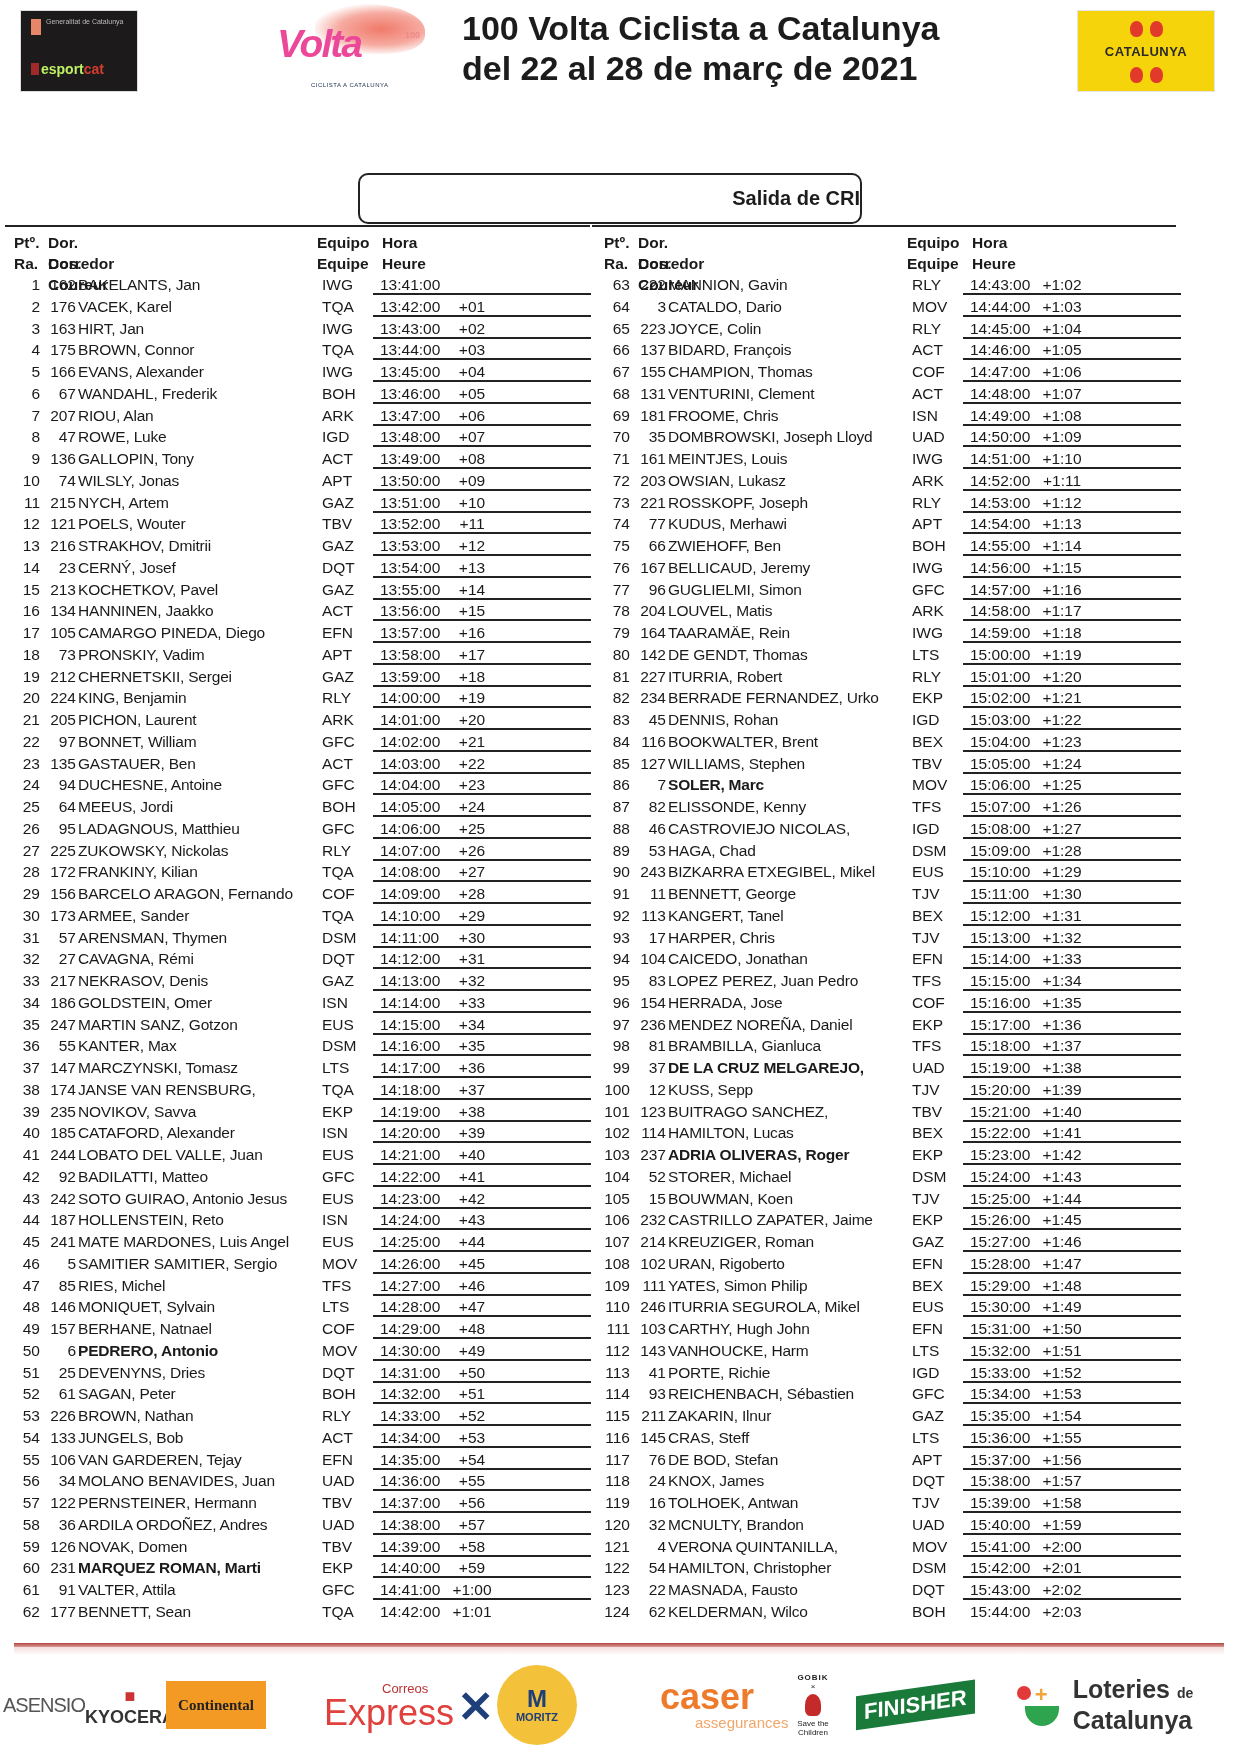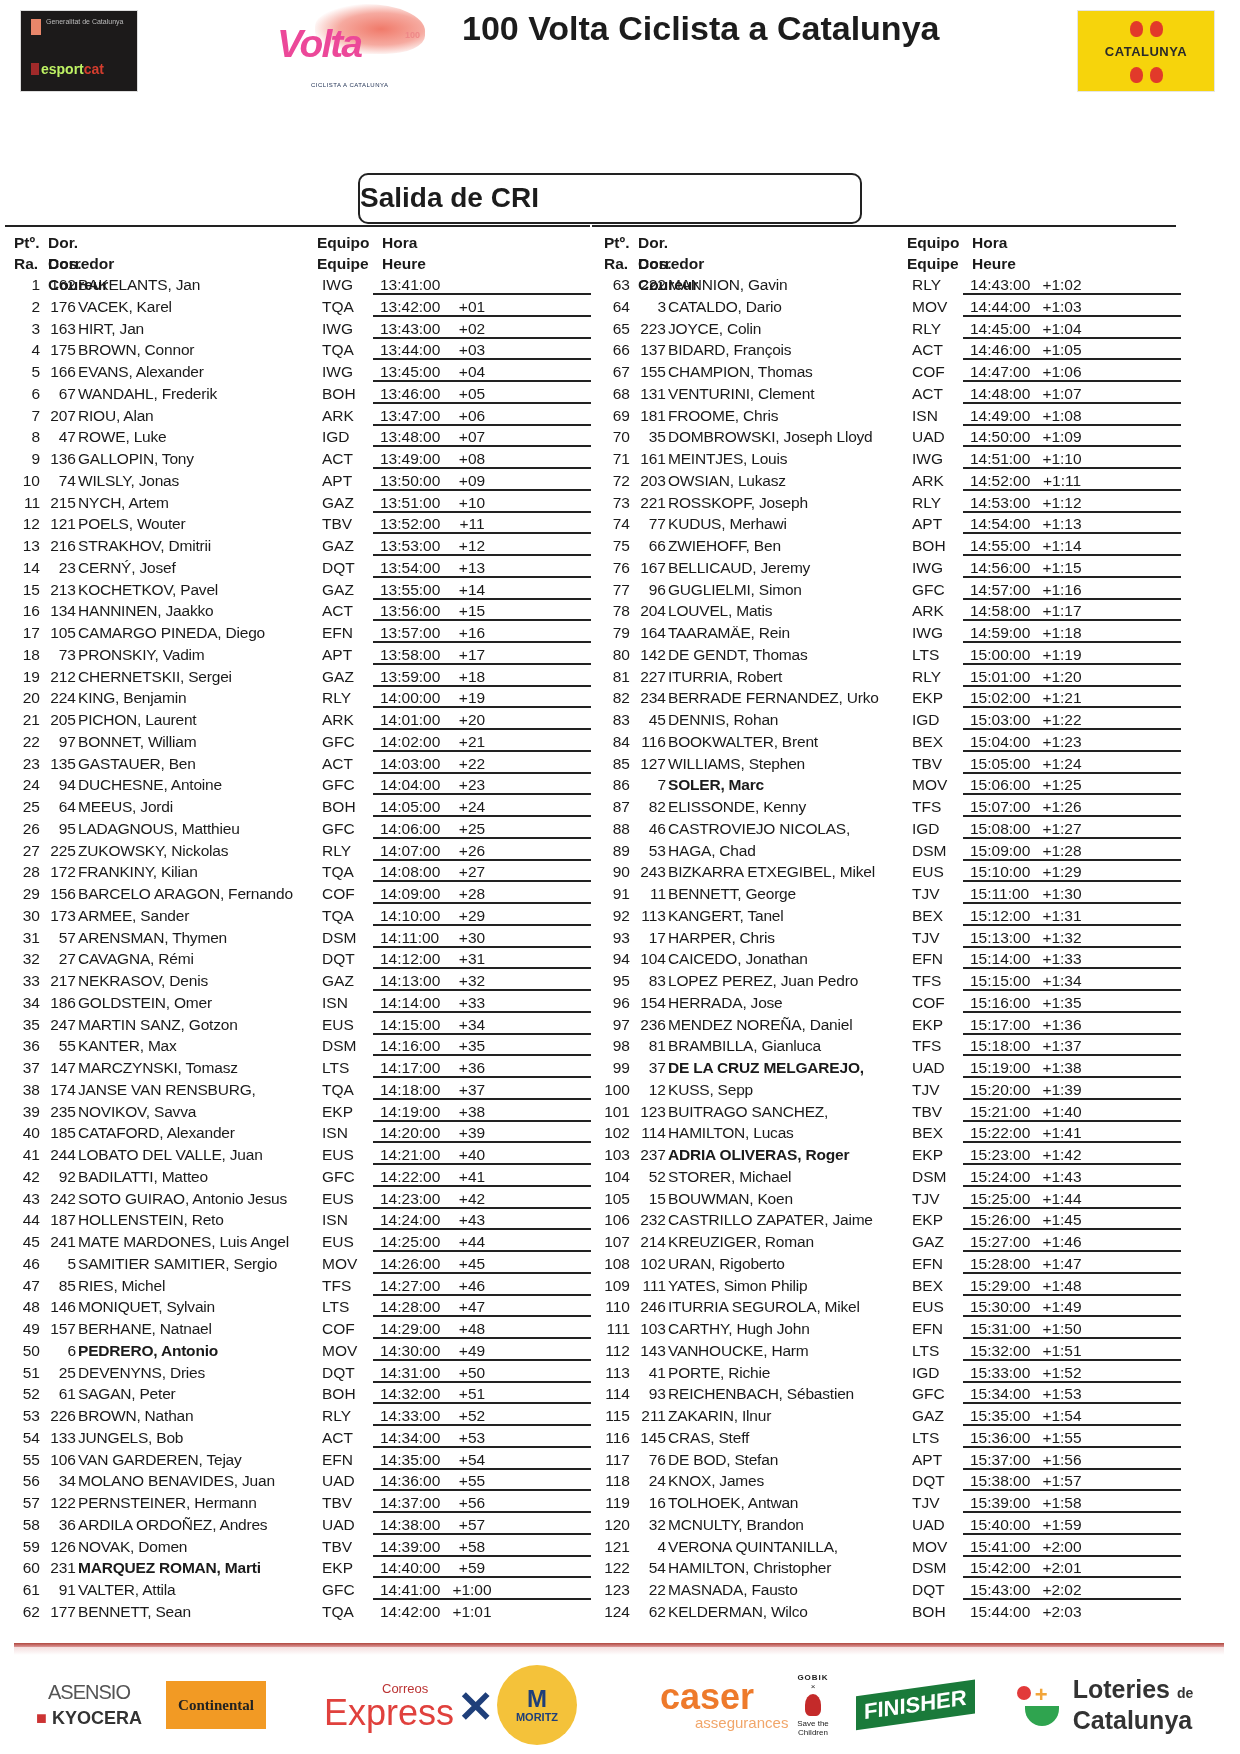--- a/index.html
+++ b/index.html
@@ -20,21 +20,21 @@
   .volta-100 { position: absolute; left: 130px; top: 26px; font-size: 9px; color: #e88; font-weight: bold; }
   .volta-sub { position: absolute; left: 36px; top: 78px; font-size: 6px; color: #235; letter-spacing: 0.5px; }
 
   .hdr-title { position: absolute; left: 462px; top: 8px; width: 500px; text-align: left; font-weight: bold; font-size: 34px; line-height: 40px; color: #1c1c1c; }
 
   .cat-logo { position: absolute; left: 1077px; top: 10px; width: 138px; height: 82px; background: #f6d40c; border: 1px solid #e5e5e5; }
   .cat-logo .dot { position: absolute; width: 13px; height: 16px; background: #e23a2a; border-radius: 50% 50% 45% 45%; }
   .cat-logo .lbl { position: absolute; left: 0; right: 0; top: 33px; text-align: center; font-size: 13px; font-weight: bold; color: #2a2a2a; letter-spacing: 0.5px; }
 
   
-  .title-box { position: absolute; left: 358px; top: 173px; width: 504px; height: 51px; border: 2px solid #222; border-radius: 10px; text-align: left; font-size: 28px; font-weight: bold; line-height: 46px; color: #1c1c1c; }
+  .title-box { position: absolute; left: 358px; top: 173px; width: 504px; height: 51px; border: 2px solid #222; border-radius: 10px; text-align: right; font-size: 20px; font-weight: bold; line-height: 46px; color: #1c1c1c; }
   .top-rule { position: absolute; top: 225px; height: 2px; background: #222; }
   .top-rule.l { left: 5px; width: 585px; }
   .top-rule.r { left: 592px; width: 584px; }
 
   
   .col { position: absolute; top: 232px; }
   .col.l { left: 12px; }
   .col.r { left: 602px; }
   .hrow { position: relative; height: 21px; font-size: 15.5px; font-weight: bold; line-height: 21px; }
   .hrow .h-a { position: absolute; left: 2px; }
@@ -49,21 +49,21 @@
   .row .name.bold { font-weight: bold; }
   .row .team { position: absolute; left: 310px; }
   .row .time { position: absolute; left: 368px; }
   .row .gap { position: absolute; left: 430px; width: 60px; text-align: center; }
   .row .uline { position: absolute; left: 361px; width: 218px; top: 19px; height: 2px; background: #222; }
 
   
   .foot-rule { position: absolute; left: 14px; top: 1643px; width: 1210px; height: 4px; background: linear-gradient(#b0473e, #d99); }
   .foot-band { position: absolute; left: 14px; top: 1647px; width: 1210px; height: 8px; background: linear-gradient(#f4dede, #fff); }
   .sponsor { position: absolute; top: 1665px; height: 80px; display: flex; align-items: center; justify-content: center; text-align: center; }
-  .sp-asensio { left: 34px; width: 110px; flex-direction: column; }
+  .sp-asensio { left: 34px; width: 110px; flex-direction: row; }
   .sp-asensio .a { font-size: 20px; color: #555; letter-spacing: -1px; }
   .sp-asensio .k { font-size: 18px; font-weight: bold; color: #333; margin-top: 4px; }
   .sp-asensio .k b { color: #c33; }
   .sp-continental { left: 166px; width: 100px; height: 48px; top: 1681px; background: #f29a24; font-family: "Liberation Serif", serif; font-weight: bold; font-size: 15px; color: #222; }
   .sp-correos { left: 324px; width: 170px; flex-direction: column; align-items: flex-start; }
   .sp-correos .c { font-size: 13px; color: #b33; margin-left: 58px; }
   .sp-correos .e { font-size: 36px; color: #e0413d; line-height: 34px; }
   .sp-correos .x { position: absolute; right: 0; top: 16px; font-size: 44px; font-weight: bold; color: #1f3f7a; }
   .sp-moritz { left: 497px; top: 1665px; width: 80px; height: 80px; border-radius: 50%; background: #f4c23a; flex-direction: column; }
   .sp-moritz .m { font-size: 24px; font-weight: bold; color: #1f3f7a; line-height: 24px; }
@@ -96,20 +96,21 @@
 
 <div class="volta-logo">
   <div class="volta-splash"></div>
   <div class="volta-word">Volta</div>
   <div class="volta-100">100</div>
   <div class="volta-sub">CICLISTA A CATALUNYA</div>
 </div>
 
 <div class="hdr-title">
   <div>100 Volta Ciclista a Catalunya</div>
+  <div>del 22 al 28 de març de 2021</div>
 </div>
 
 <div class="cat-logo">
   <div class="dot" style="left:52px;top:10px;"></div>
   <div class="dot" style="left:72px;top:10px;"></div>
   <div class="lbl">CATALUNYA</div>
   <div class="dot" style="left:52px;top:56px;"></div>
   <div class="dot" style="left:72px;top:56px;"></div>
 </div>
 

